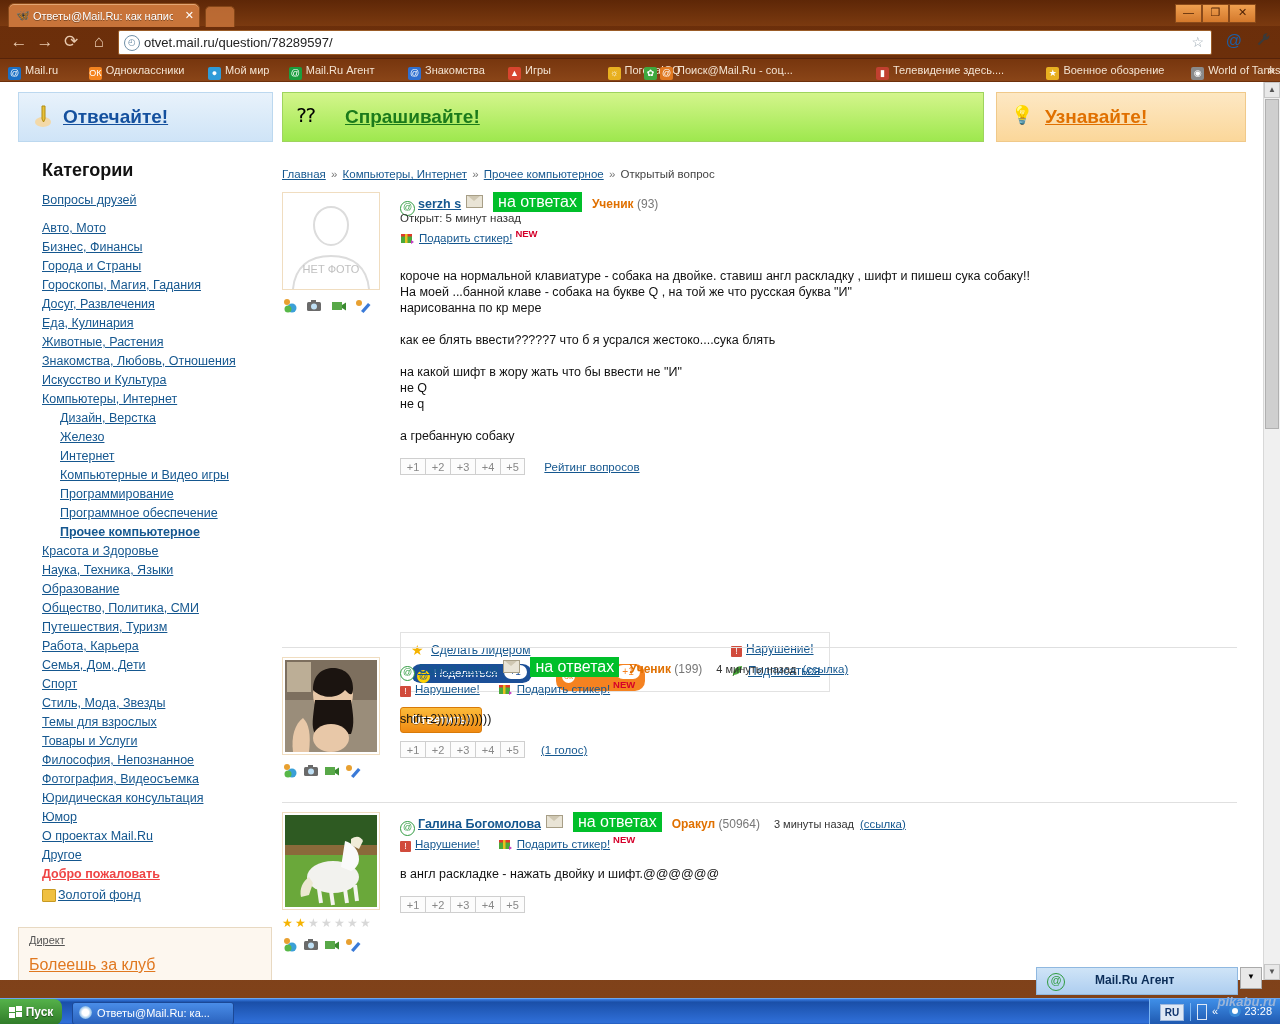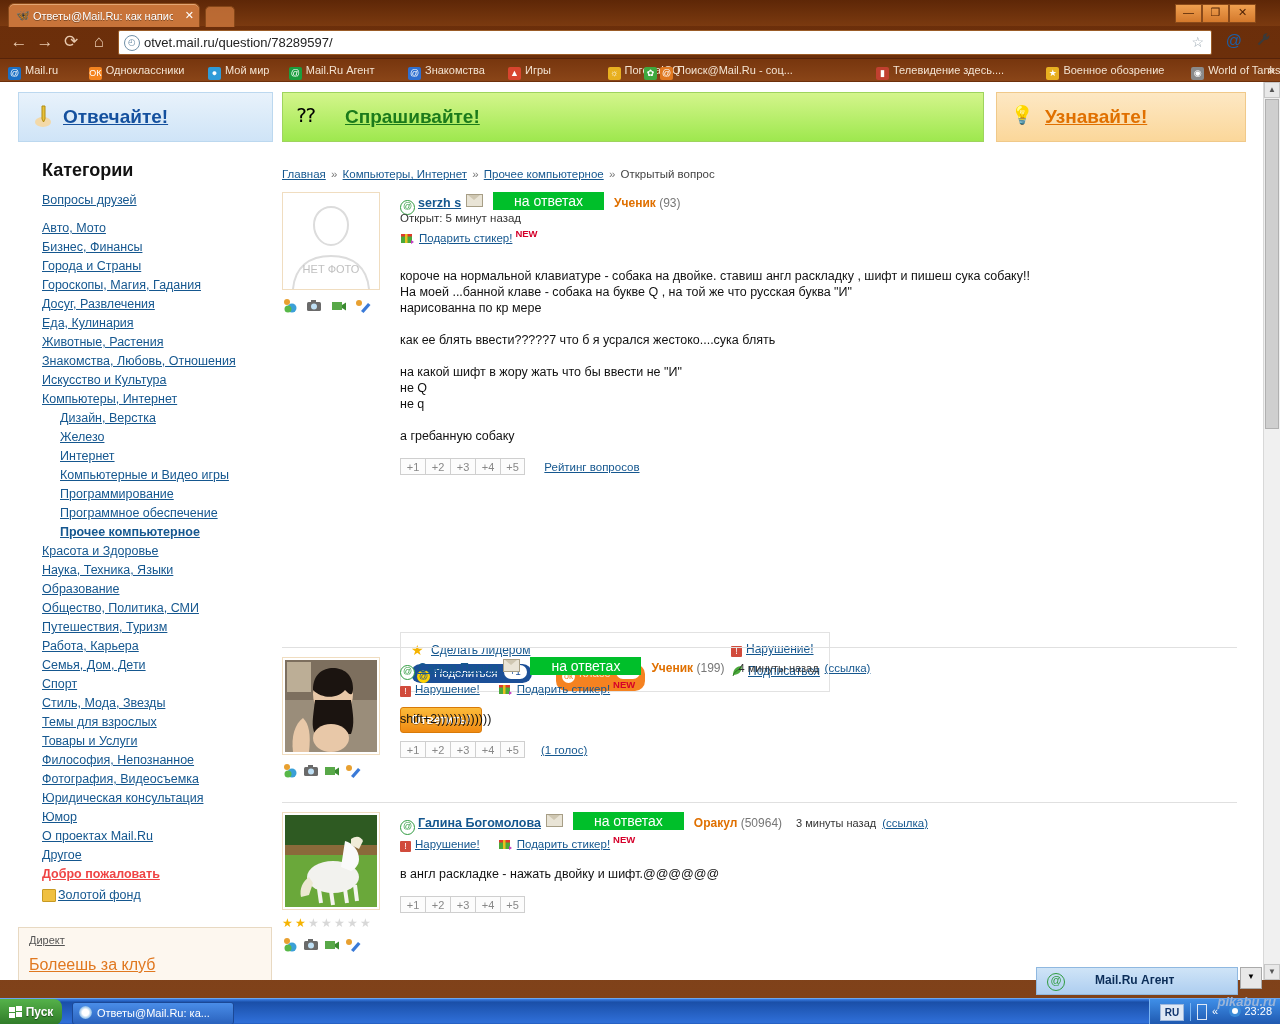--- a/index.html
+++ b/index.html
@@ -106,22 +106,22 @@
   .starrow .st.on{color:#f5b301;}
   .body{position:absolute;left:118px;top:0;right:0;}
   .uline{height:18px;white-space:nowrap;}
   .uav{display:inline-block;width:13px;height:13px;border-radius:50%;background:#fff;
     border:1.6px solid #2f9b3f;color:#2f9b3f;font-size:9px;line-height:11px;text-align:center;vertical-align:-2px;margin-right:3px;}
   .uname{color:#15578f;text-decoration:underline;font-weight:bold;font-size:12.5px;cursor:pointer;}
   .env{display:inline-block;width:15px;height:11px;background:#e9e4d6;border:1px solid #a79e86;
     vertical-align:0px;margin-left:5px;cursor:pointer;position:relative;}
   .env:after{content:"";position:absolute;left:1px;top:0;border-left:6px solid transparent;
     border-right:6px solid transparent;border-top:5px solid #cfc7b2;}
-  .badge{display:inline-block;background:#00bf2a;color:#fff;font-size:14px;
-    padding:1px 21px;margin-left:10px;vertical-align:1px;}
+  .badge{display:inline-block;background:#00bf2a;color:#fff;font-size:16px;
+    padding:1px 5px;margin-left:10px;vertical-align:1px;}
   .rank{color:#e07000;font-weight:bold;font-size:12px;margin-left:10px;}
   .rankn{color:#777;font-size:12px;}
   .ago{color:#333;font-size:11px;margin-left:14px;}
   .lnk{color:#15578f;text-decoration:underline;font-size:11.5px;margin-left:6px;cursor:pointer;}
   .opened{font-size:11.5px;color:#333;margin-top:2px;}
   .metarow{margin-top:4px;height:18px;white-space:nowrap;}
   .viol{display:inline-block;width:11px;height:11px;background:#d14b3c;color:#fff;font-size:9px;
     line-height:11px;text-align:center;vertical-align:-1px;margin-right:4px;border-radius:1px;}
   .metarow a{color:#15578f;text-decoration:underline;font-size:11.5px;cursor:pointer;}
   .gift{display:inline-block;width:15px;height:13px;margin-right:4px;vertical-align:-2px;}

